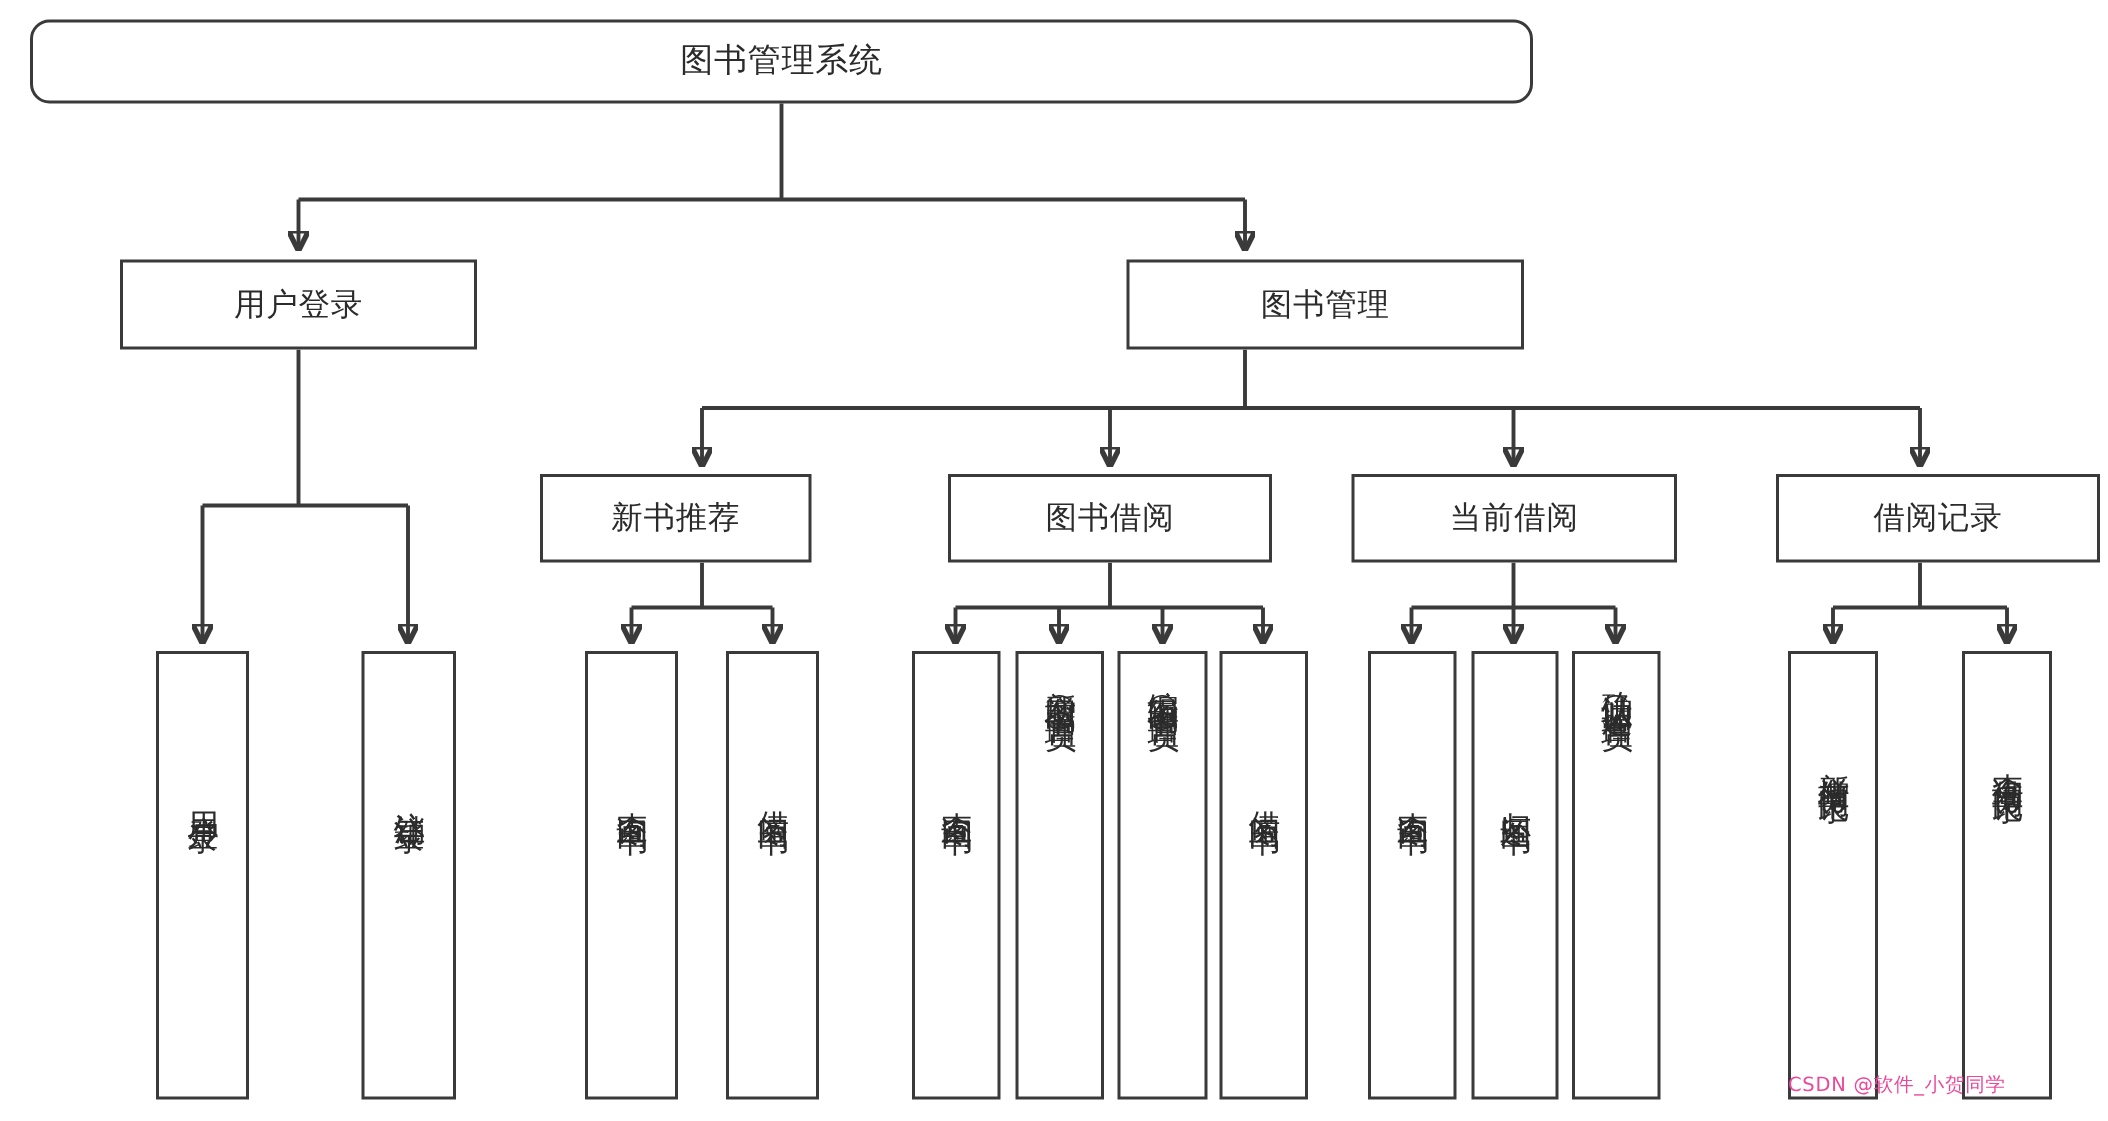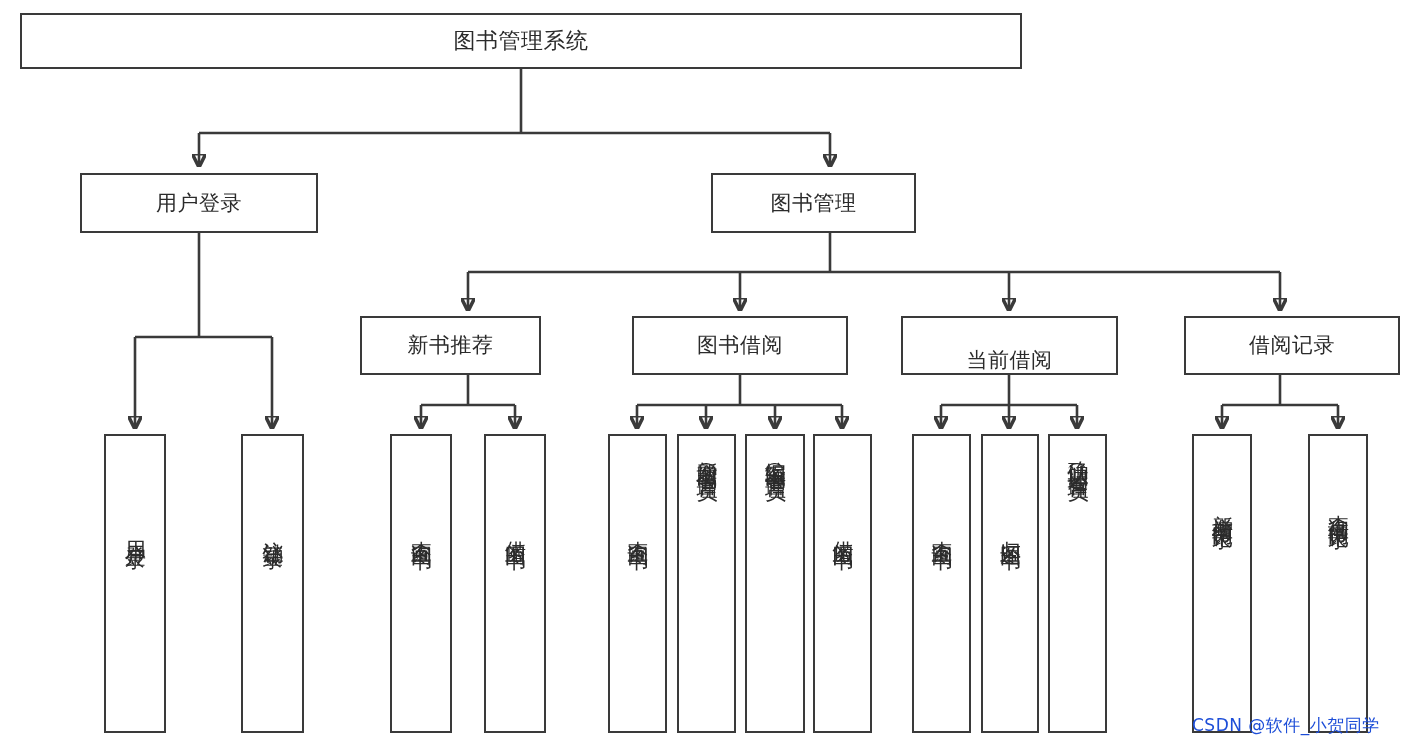--- a/index.html
+++ b/index.html
@@ -67,22 +67,22 @@
   }
   svg#wires path, svg#wires line {
     stroke: #3a3a3a;
     stroke-width: 2.6;
     fill: none;
   }
   .watermark {
     position: absolute;
     left: 1192px;
     top: 714px;
-    font-size: 17px;
-    color: #1d4ed8;
+    font-size: 13px;
+    color: #ec4899;
     letter-spacing: 0.5px;
     white-space: nowrap;
   }
 </style>
 </head>
 <body>
 
 <div id="canvas">
 
   <svg id="wires" viewBox="0 0 1405 747">
@@ -126,38 +126,38 @@
     <line x1="941" y1="405" x2="941" y2="428" marker-end="url(#arw)"></line>
     <line x1="1009" y1="405" x2="1009" y2="428" marker-end="url(#arw)"></line>
     <line x1="1077" y1="405" x2="1077" y2="428" marker-end="url(#arw)"></line>
 
     <line x1="1280" y1="375" x2="1280" y2="405"></line>
     <line x1="1222" y1="405" x2="1338" y2="405"></line>
     <line x1="1222" y1="405" x2="1222" y2="428" marker-end="url(#arw)"></line>
     <line x1="1338" y1="405" x2="1338" y2="428" marker-end="url(#arw)"></line>
   </svg>
 
-  <div class="node h root" style="left:20px; top:13px; width:1002px; height:56px;">
+  <div class="node h root" style="left:20px; top:13px; width:1002px; height:56px;border-radius:13px;">
     <span class="lbl">图书管理系统</span>
   </div>
 
   <div class="node h" style="left:80px; top:173px; width:238px; height:60px;">
     <span class="lbl">用户登录</span>
   </div>
-  <div class="node h" style="left:711px; top:173px; width:205px; height:60px;">
+  <div class="node h" style="left:751px; top:173px; width:265px; height:60px;">
     <span class="lbl">图书管理</span>
   </div>
 
   <div class="node h" style="left:360px; top:316px; width:181px; height:59px;">
     <span class="lbl">新书推荐</span>
   </div>
   <div class="node h" style="left:632px; top:316px; width:216px; height:59px;">
     <span class="lbl">图书借阅</span>
   </div>
-  <div class="node h" style="left:901px; top:316px; width:217px; height:59px;align-items:flex-end;">
+  <div class="node h" style="left:901px; top:316px; width:217px; height:59px;">
     <span class="lbl">当前借阅</span>
   </div>
   <div class="node h" style="left:1172px; top:316px; width:216px; height:59px;margin-left:12px;">
     <span class="lbl">借阅记录</span>
   </div>
 
   <div class="node v short" style="left:104px; top:434px; width:62px; height:299px;">
     <span class="lbl">用户登录</span>
   </div>
   <div class="node v short" style="left:241px; top:434px; width:63px; height:299px;">

